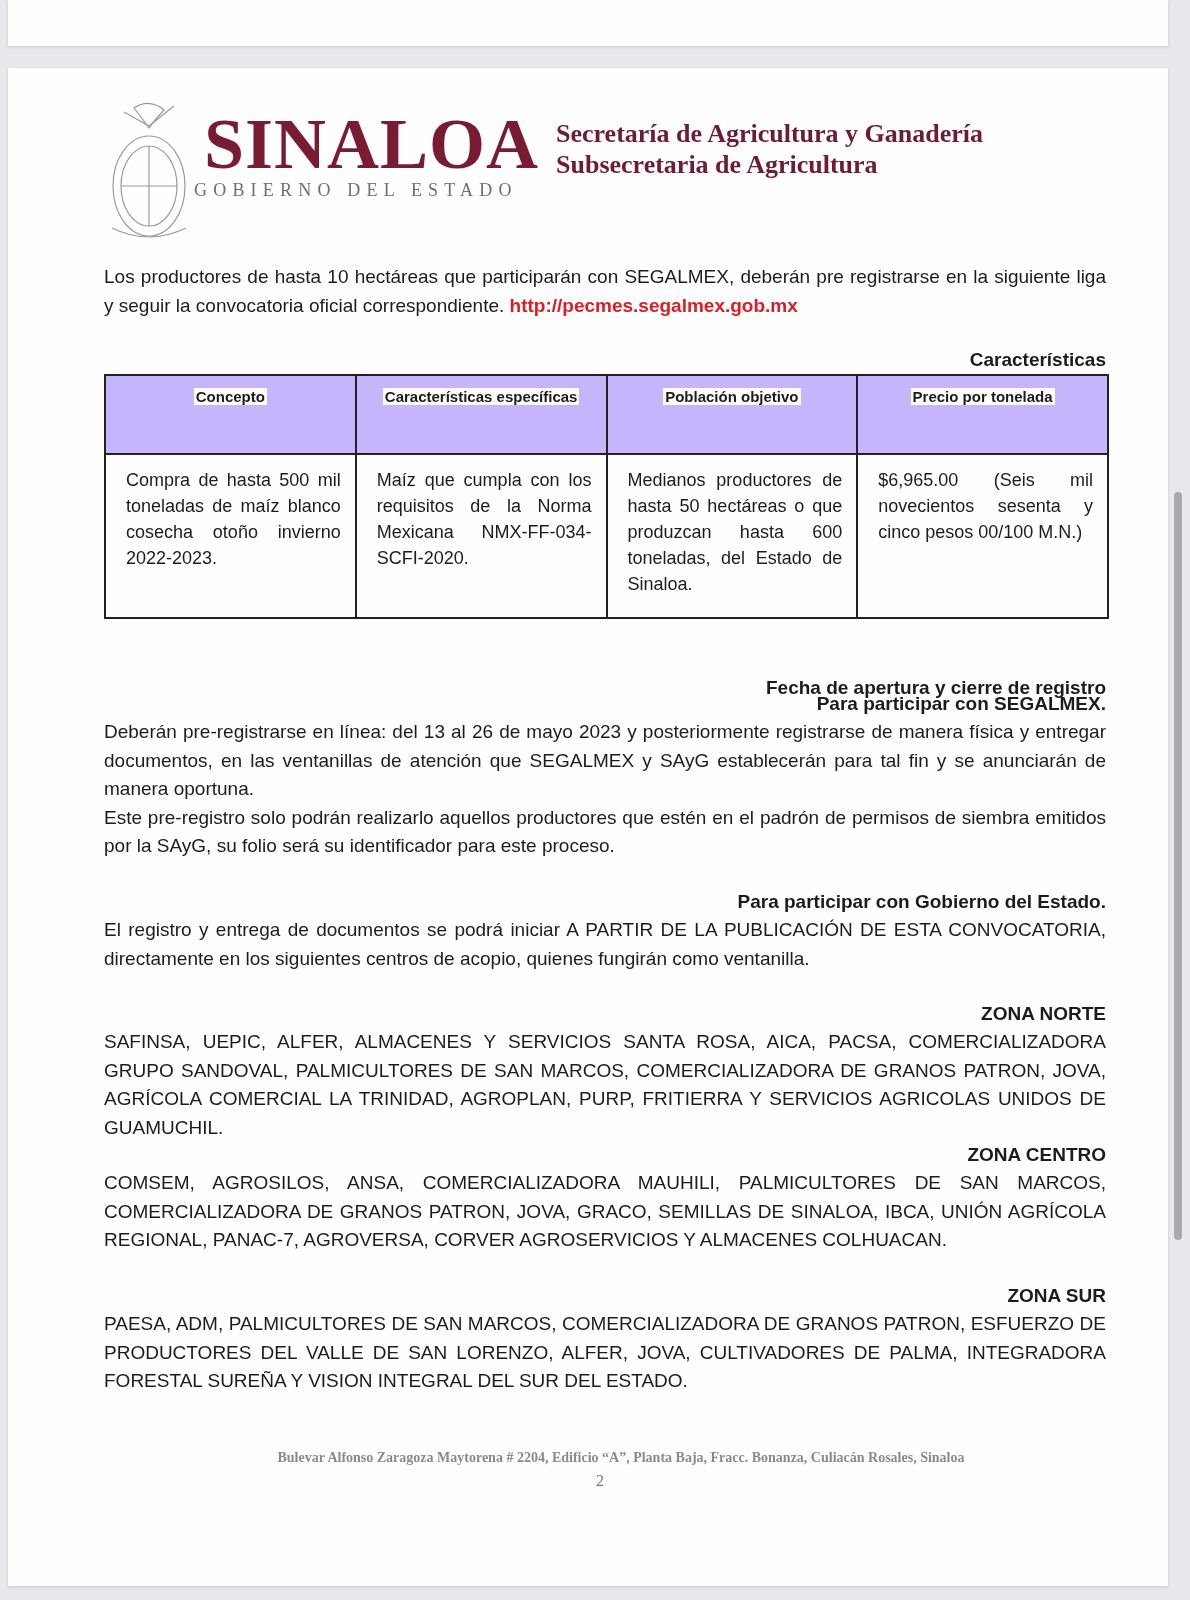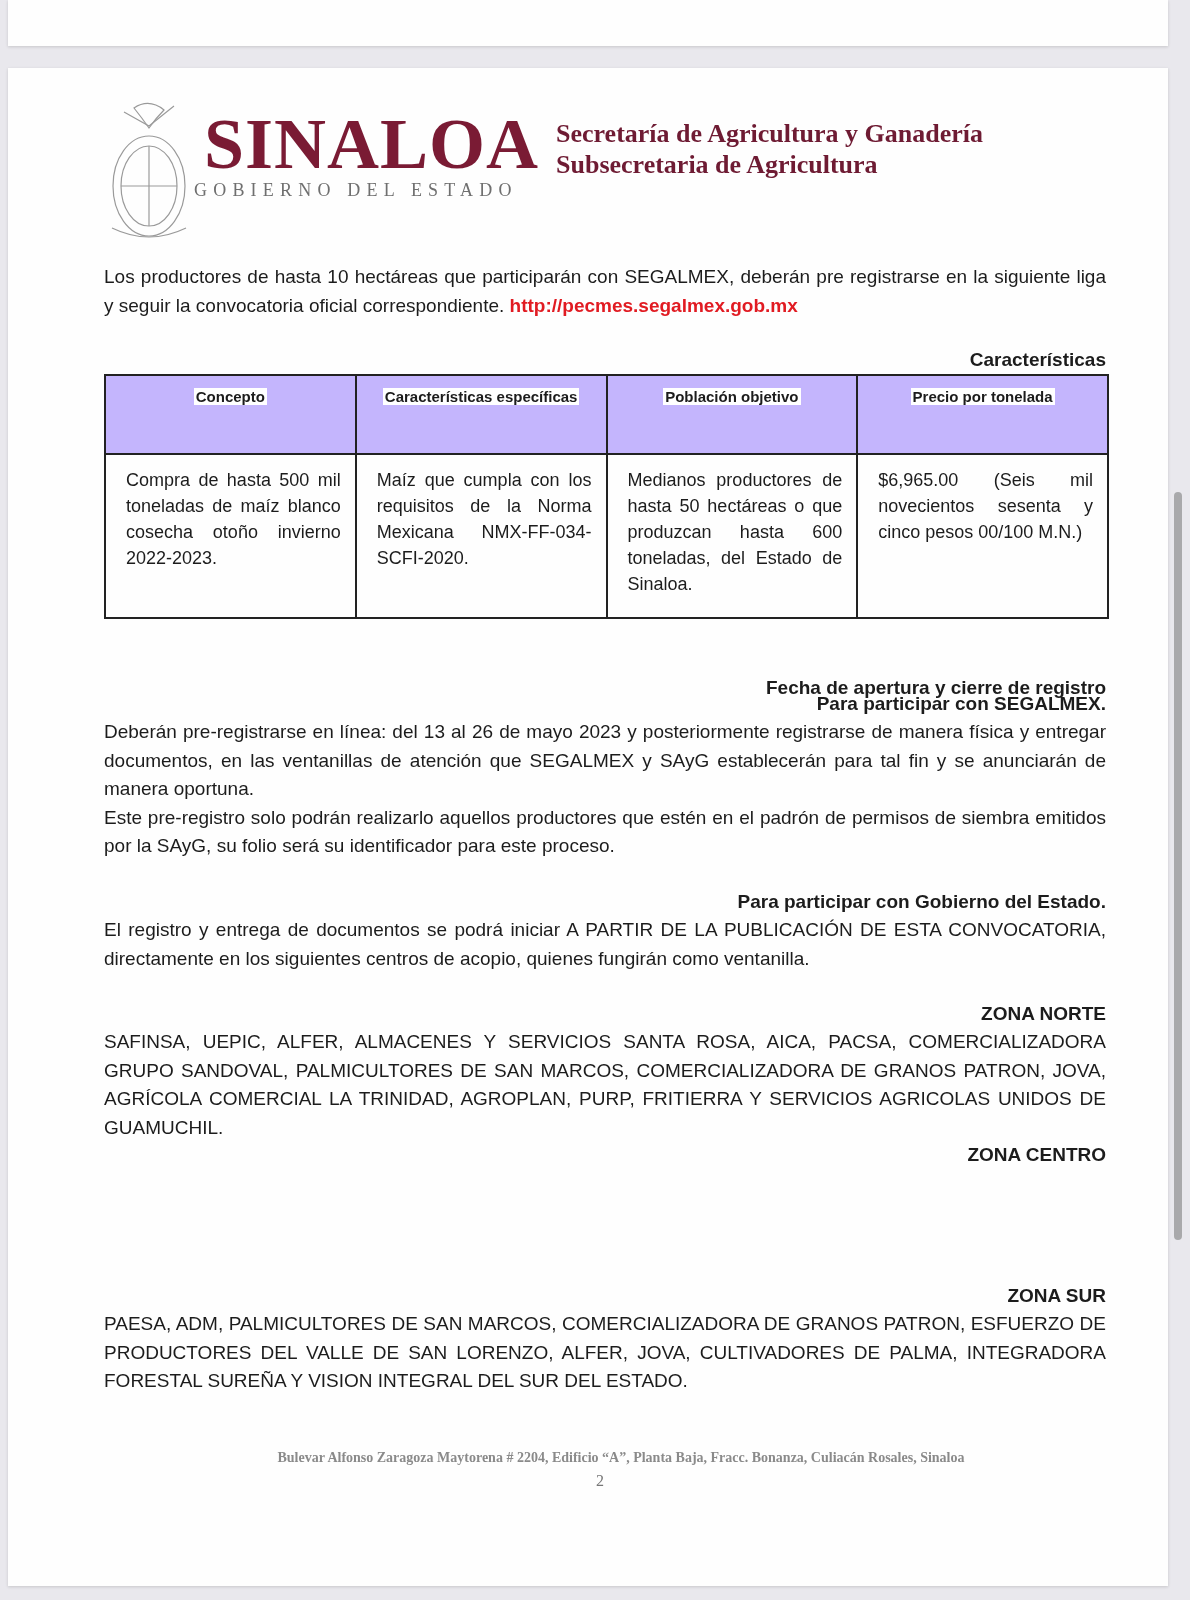--- a/index.html
+++ b/index.html
@@ -147,20 +147,21 @@
     <p>Este pre-registro solo podrán realizarlo aquellos productores que estén en el padrón de permisos de siembra emitidos por la SAyG, su folio será su identificador para este proceso.</p>
   </div>
 
   <div class="content gob-h bold">Para participar con Gobierno del Estado.</div>
   <div class="content gob-p justify">El registro y entrega de documentos se podrá iniciar A PARTIR DE LA PUBLICACIÓN DE ESTA CONVOCATORIA, directamente en los siguientes centros de acopio, quienes fungirán como ventanilla.</div>
 
   <div class="content norte-h bold">ZONA NORTE</div>
   <div class="content centro-h bold">ZONA CENTRO</div>
 
   <div class="content norte-p justify">SAFINSA, UEPIC, ALFER, ALMACENES Y SERVICIOS SANTA ROSA, AICA, PACSA, COMERCIALIZADORA GRUPO SANDOVAL, PALMICULTORES DE SAN MARCOS, COMERCIALIZADORA DE GRANOS PATRON, JOVA, AGRÍCOLA COMERCIAL LA TRINIDAD, AGROPLAN, PURP, FRITIERRA Y SERVICIOS AGRICOLAS UNIDOS DE GUAMUCHIL.</div>
+  <div class="content centro-p justify">COMSEM, AGROSILOS, ANSA, COMERCIALIZADORA MAUHILI, PALMICULTORES DE SAN MARCOS, COMERCIALIZADORA DE GRANOS PATRON, JOVA, GRACO, SEMILLAS DE SINALOA, IBCA, UNIÓN AGRÍCOLA REGIONAL, PANAC-7, AGROVERSA, CORVER AGROSERVICIOS Y ALMACENES COLHUACAN.</div>
 
   <div class="content sur-h bold">ZONA SUR</div>
   <div class="content sur-p justify">PAESA, ADM, PALMICULTORES DE SAN MARCOS, COMERCIALIZADORA DE GRANOS PATRON, ESFUERZO DE PRODUCTORES DEL VALLE DE SAN LORENZO, ALFER, JOVA, CULTIVADORES DE PALMA, INTEGRADORA FORESTAL SUREÑA Y VISION INTEGRAL DEL SUR DEL ESTADO.</div>
 
   <div class="footer">Bulevar Alfonso Zaragoza Maytorena # 2204, Edificio “A”, Planta Baja, Fracc. Bonanza, Culiacán Rosales, Sinaloa</div>
   <div class="pnum">2</div>
 </div>
 
 <div class="scrollbar"></div>
 

